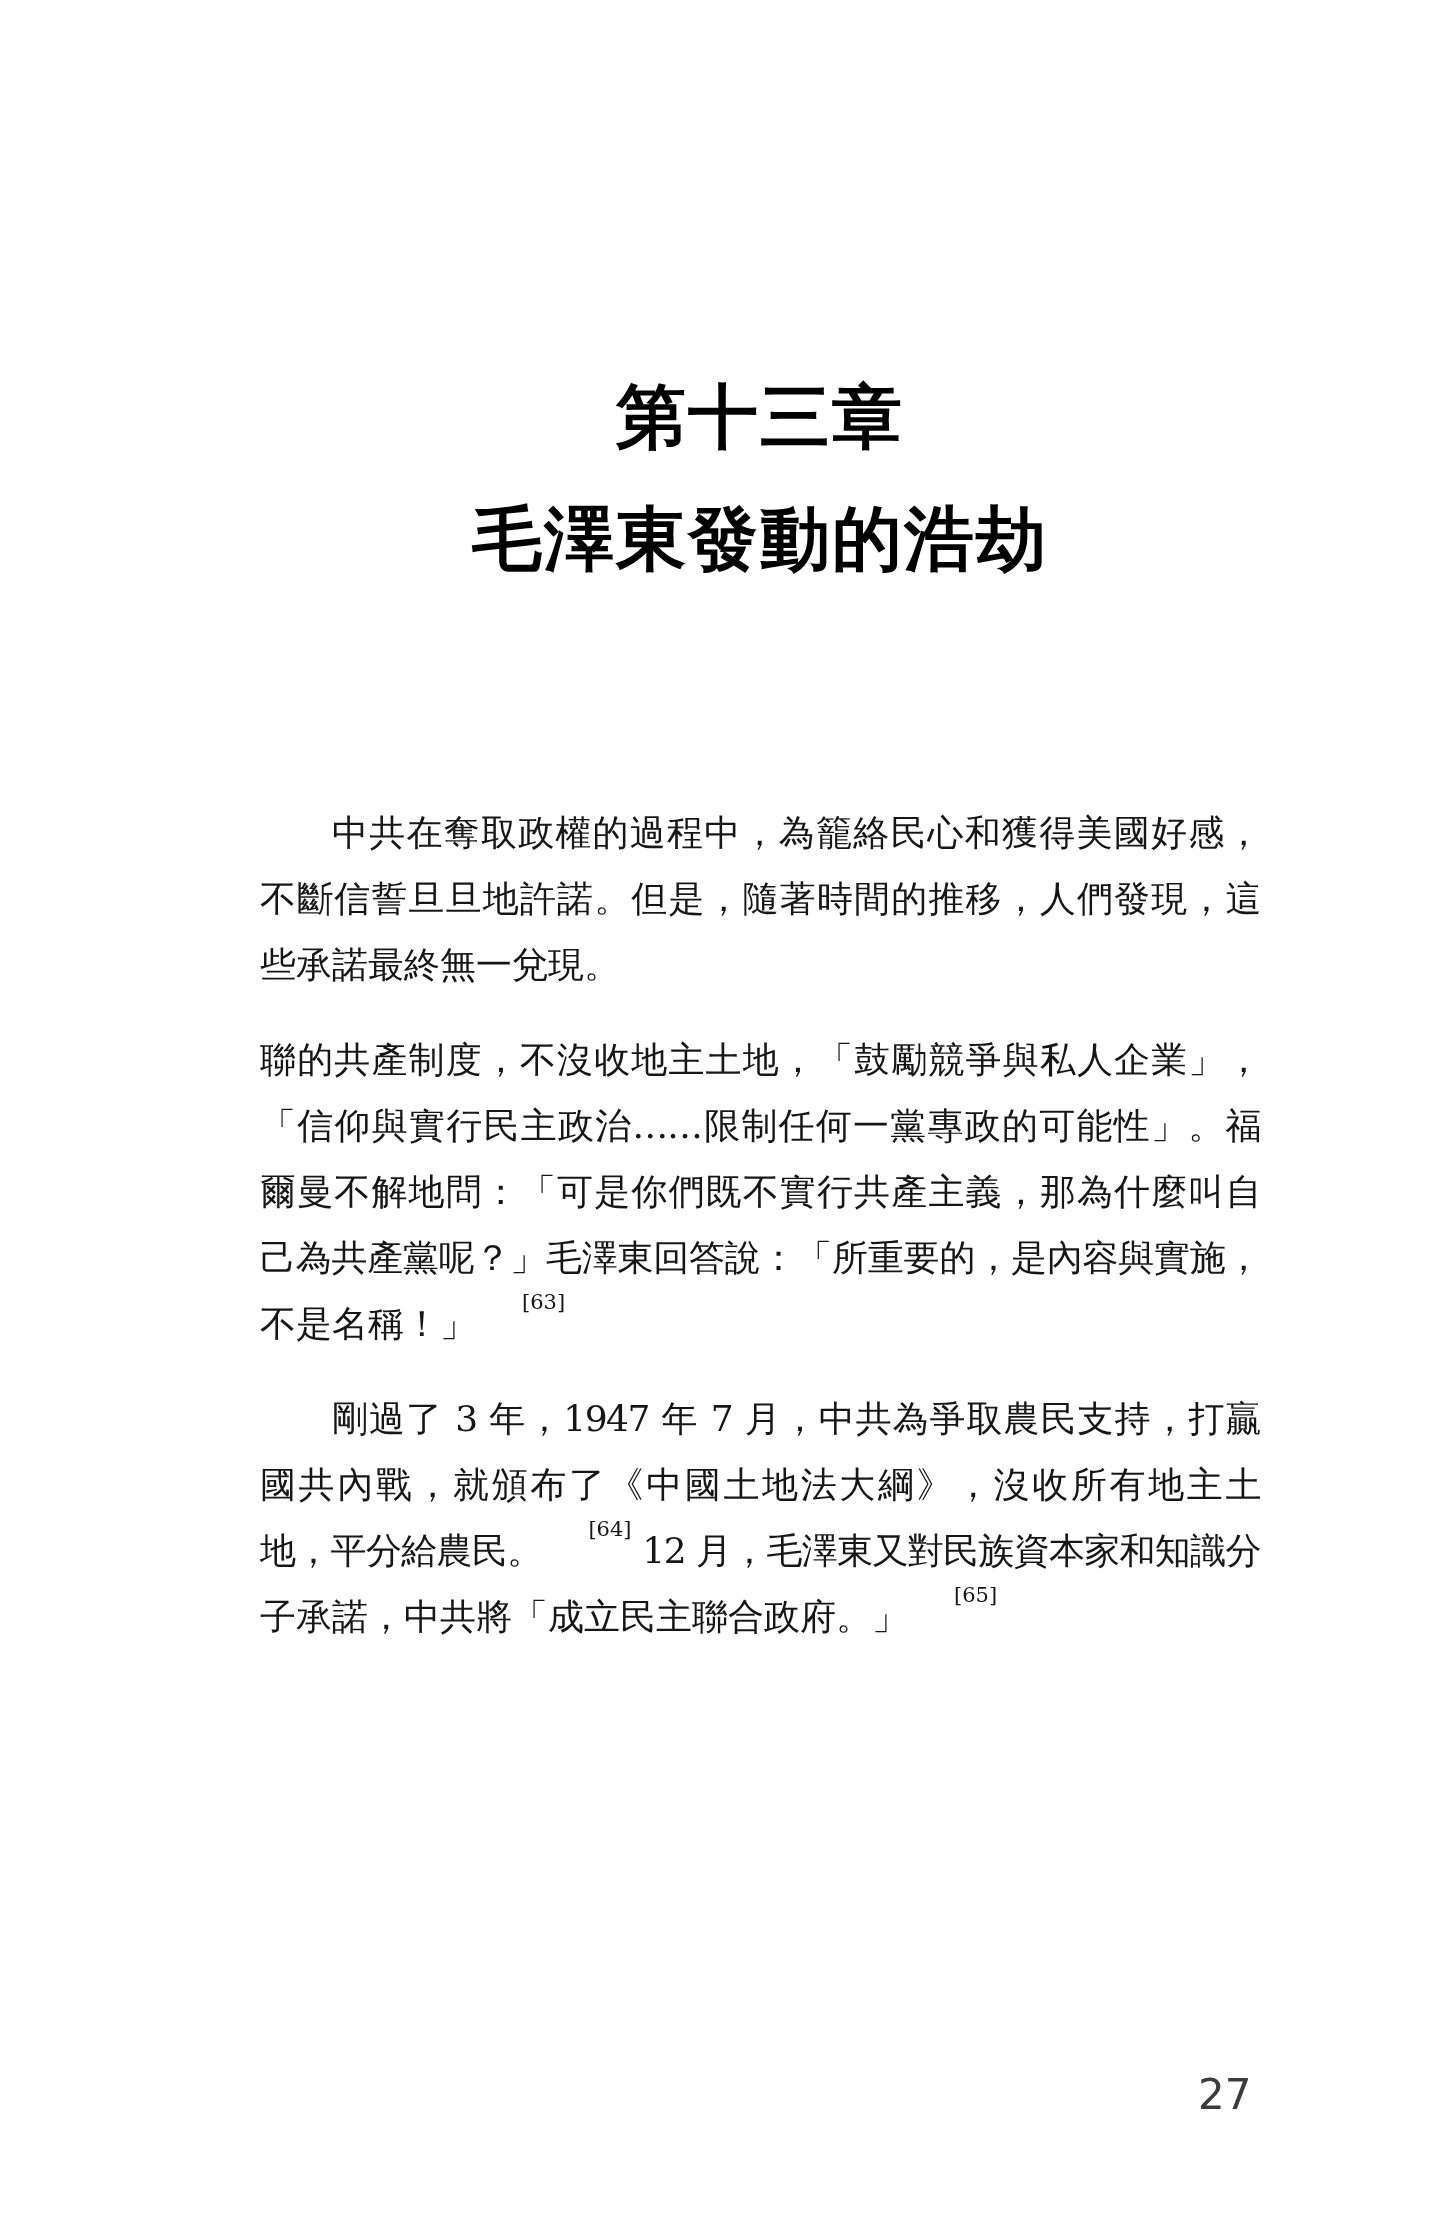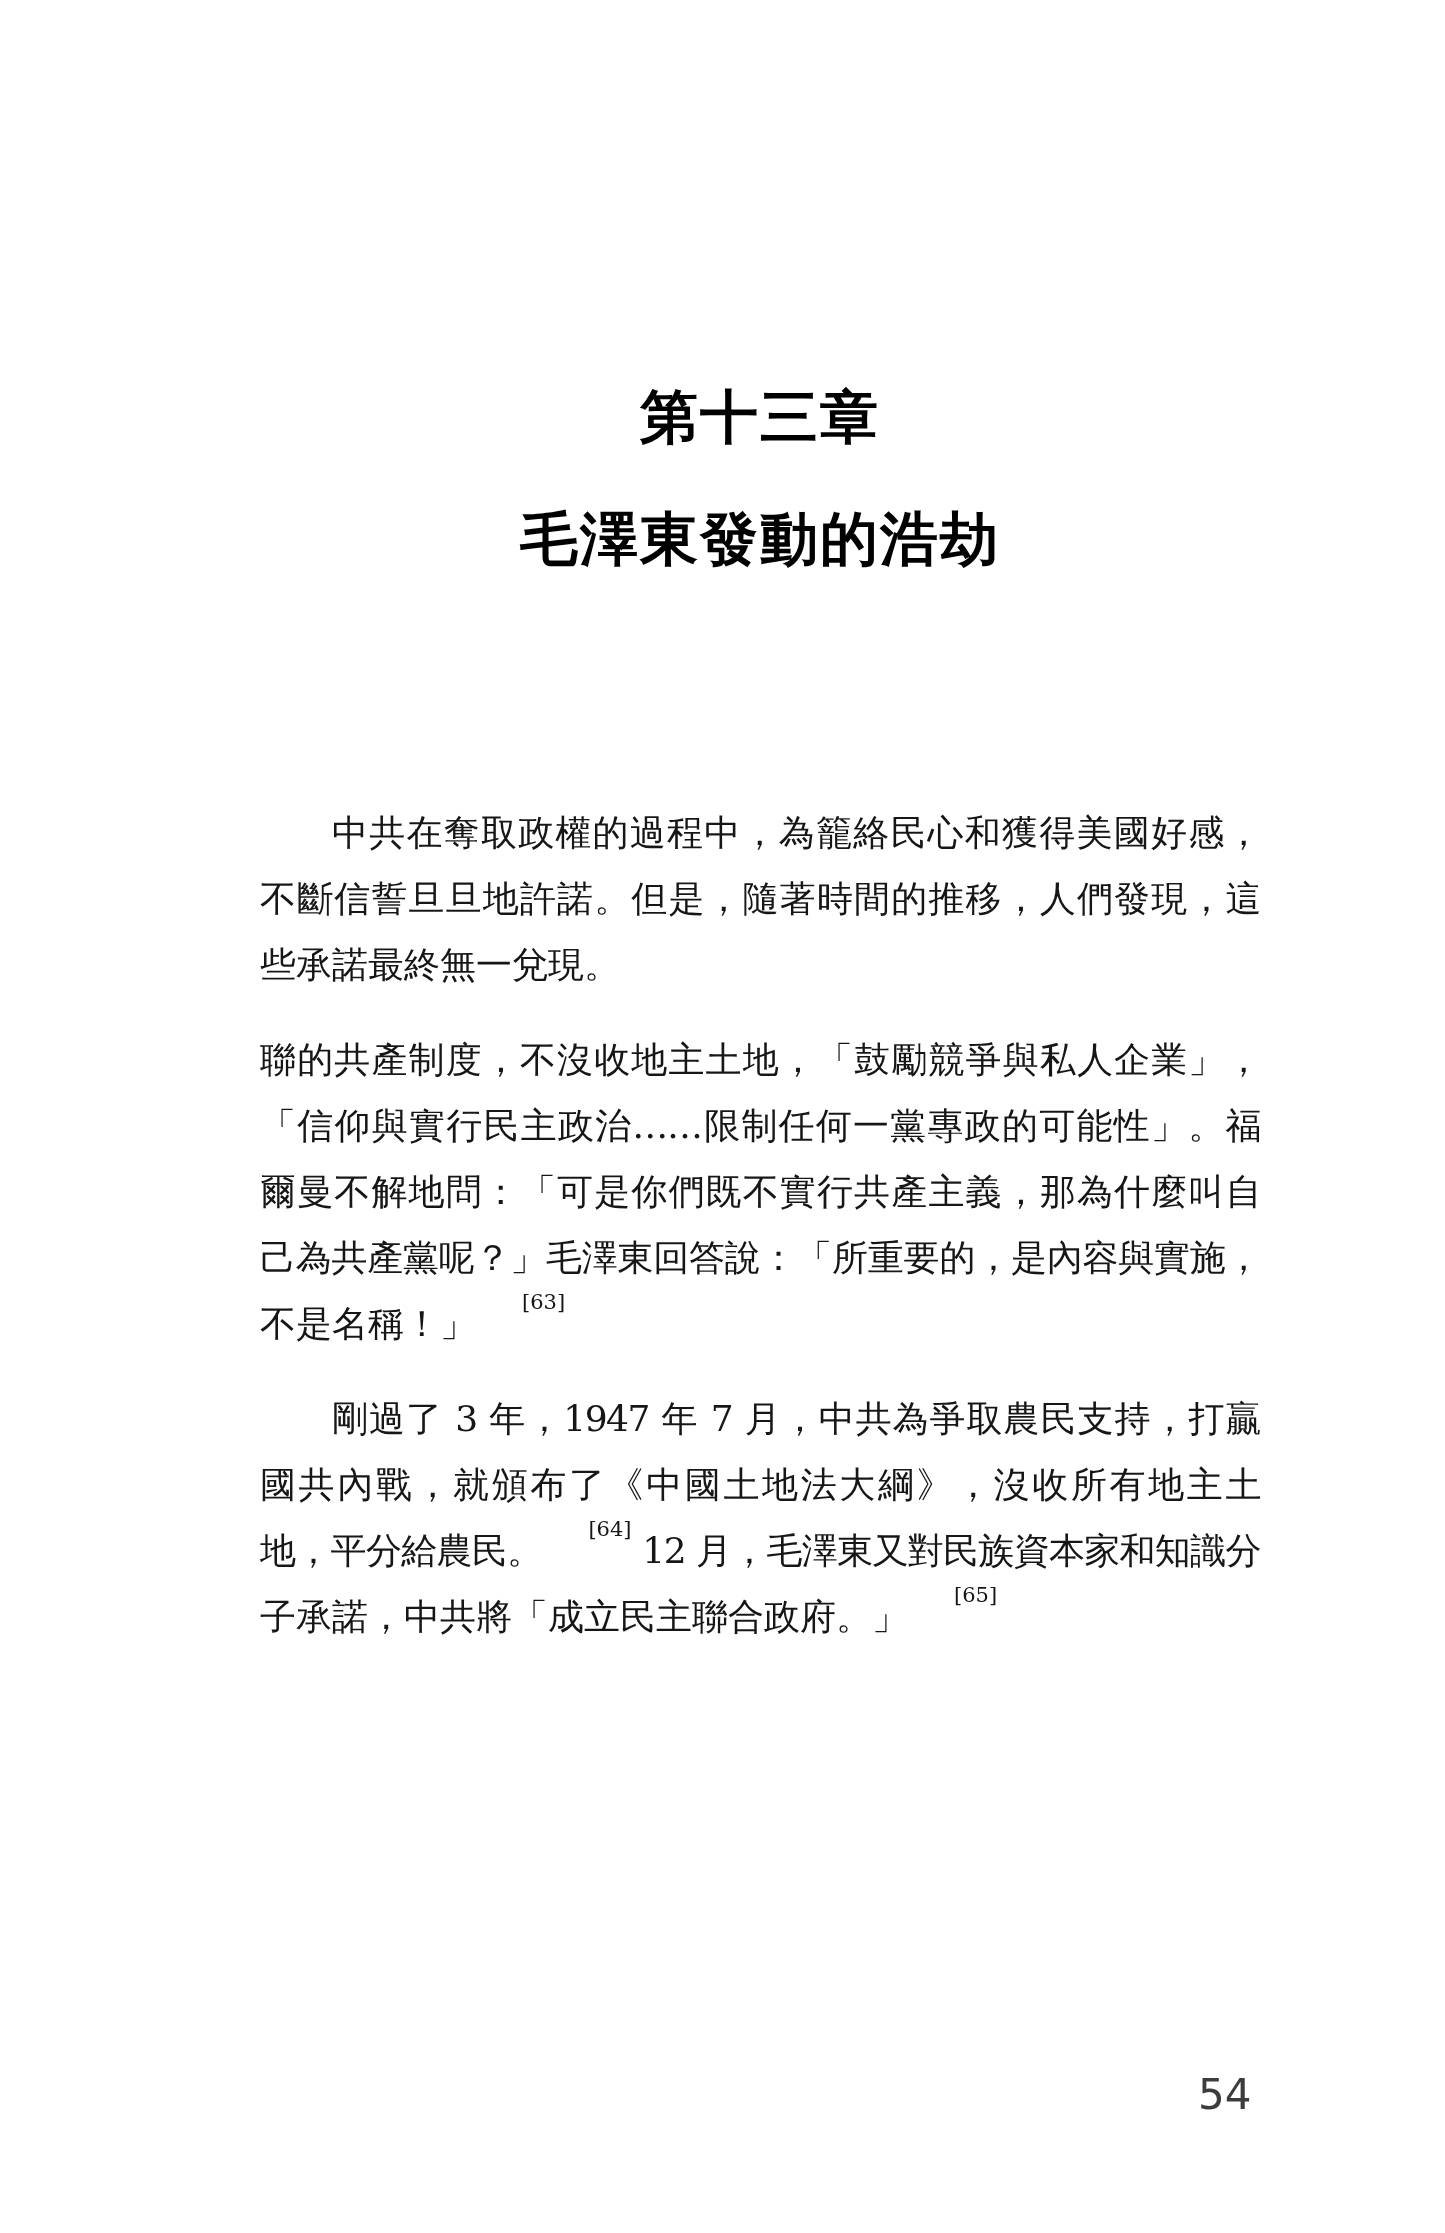--- a/index.html
+++ b/index.html
@@ -17,21 +17,21 @@
   .chapter-title {
     position: absolute;
     left: 260px;
     top: 356px;
     width: 1000px;
     text-align: center;
     font-weight: bold;
     color: #000000;
   }
   .chapter-title .t-line {
-    font-size: 58px;
+    font-size: 70px;
     line-height: 122px;
     letter-spacing: 2px;
     white-space: nowrap;
   }
   .body-col {
     position: absolute;
     left: 260px;
     top: 800px;
     width: 1000px;
     font-size: 36px;
@@ -93,15 +93,15 @@
         <div class="line"><span>不是名稱！」</span><sup class="ref">[63]</sup></div>
       </div>
       <div class="para">
         <div class="line full indent"><span>剛過了 3 年，1947 年 7 月，中共為爭取農民支持，打贏</span></div>
         <div class="line full"><span>國共內戰，就頒布了《中國土地法大綱》，沒收所有地主土</span></div>
         <div class="line full"><span>地，平分給農民。</span><sup class="ref">[64]</sup><span> 12 月，毛澤東又對民族資本家和知識分</span></div>
         <div class="line"><span>子承諾，中共將「成立民主聯合政府。」</span><sup class="ref">[65]</sup></div>
       </div>
     </div>
 
-  <div class="page-number">54</div>
+  <div class="page-number">27</div>
 
 </div>
 
 </body></html>

